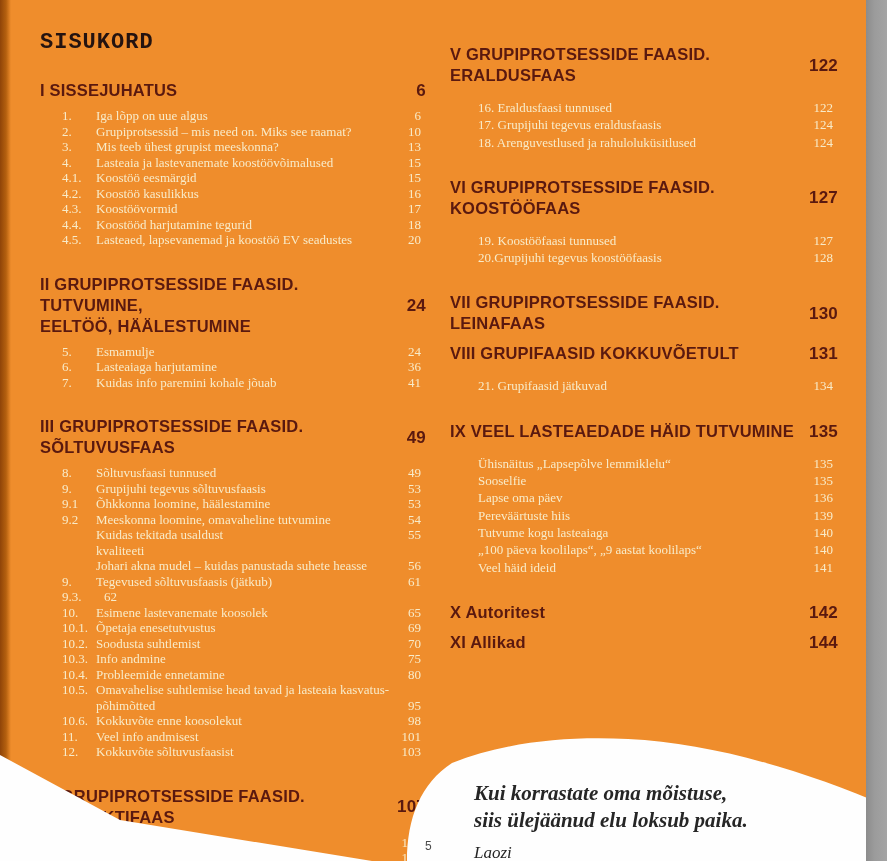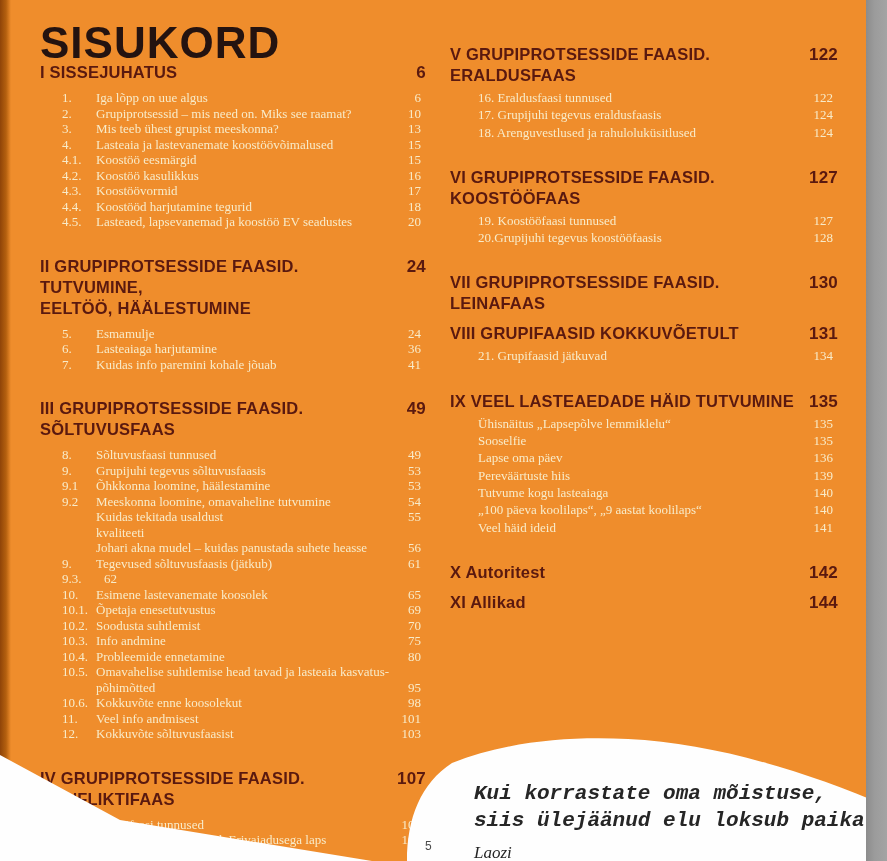--- a/index.html
+++ b/index.html
@@ -27,55 +27,56 @@
   .shapes{position:absolute;left:0;top:0;z-index:3;pointer-events:none;}
   .edge-right{
     position:absolute;right:0;top:0;width:21px;height:100%;
     background:linear-gradient(90deg,#8c8c8c 0%,var(--grey) 40%,#a4a4a4 100%);
     z-index:9;
   }
   .col{position:absolute;z-index:2;}
   .col-left{left:40px;top:24px;width:386px;}
   .col-right{left:450px;top:44px;width:388px;}
   .title{
-    font-family:Liberation Sans, sans-serif;
-    font-weight:700;font-size:44px;line-height:38px;
+    font-family:Liberation Mono, monospace;
+    font-weight:700;font-size:22px;line-height:38px;
     letter-spacing:1px;color:var(--title);
+    margin-bottom:18px;
   }
   .sec{margin-top:26px;}
   .sec:first-child{margin-top:0;}
   .sec.after-empty{margin-top:9px;}
   .sec-head{
-    display:flex;align-items:flex-start;
+    display:flex;align-items:center;
     font-family:"Liberation Sans","DejaVu Sans",sans-serif;
     font-weight:700;font-size:16.5px;line-height:21px;
     letter-spacing:0.2px;color:var(--heading);
   }
   .sec-title{flex:1 1 auto;white-space:pre-line;}
   .sec-page{flex:0 0 auto;margin-left:10px;font-size:17px;}
   .itemlist{margin-top:7px;margin-bottom:4px;}
-  .col-right .itemlist{margin-top:3px;}
+  .col-right .itemlist{margin-top:13px;}
   .item{
     display:flex;
     font-size:13px;line-height:15.5px;
     color:var(--cream);
     padding-left:22px;
   }
   .col-right .item{line-height:17.3px;padding-left:28px;}
   .item-num{flex:0 0 34px;}
   .item-text{flex:1 1 auto;min-width:0;}
   .line{white-space:nowrap;}
   .item-page{flex:0 0 auto;align-self:flex-end;margin-left:8px;padding-right:5px;}
   .quote{
     position:absolute;left:474px;top:780px;z-index:4;
     color:var(--quote);
   }
   .quote-text{
     font-style:italic;font-weight:700;
-    font-size:21px;line-height:27px;font-family:Liberation Mono, monospace;
+    font-size:21px;line-height:27px;
   }
   .quote-author{
     font-style:italic;font-size:17px;margin-top:9px;
   }
   .pagenum{
     position:absolute;left:425px;top:839px;z-index:4;
     font-family:"Liberation Sans","DejaVu Sans",sans-serif;
     font-size:12px;color:#4a4a4a;
   }
 </style>

